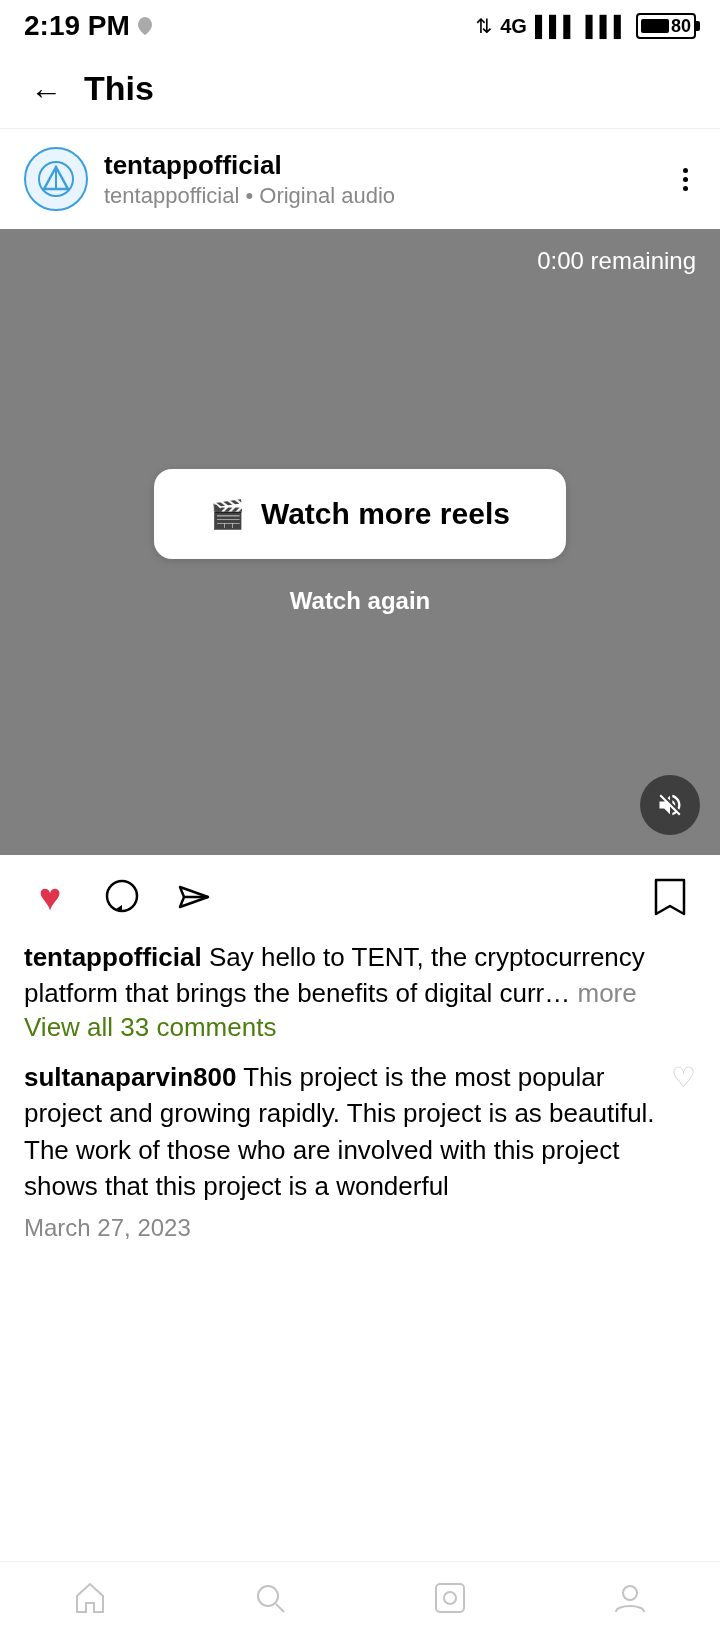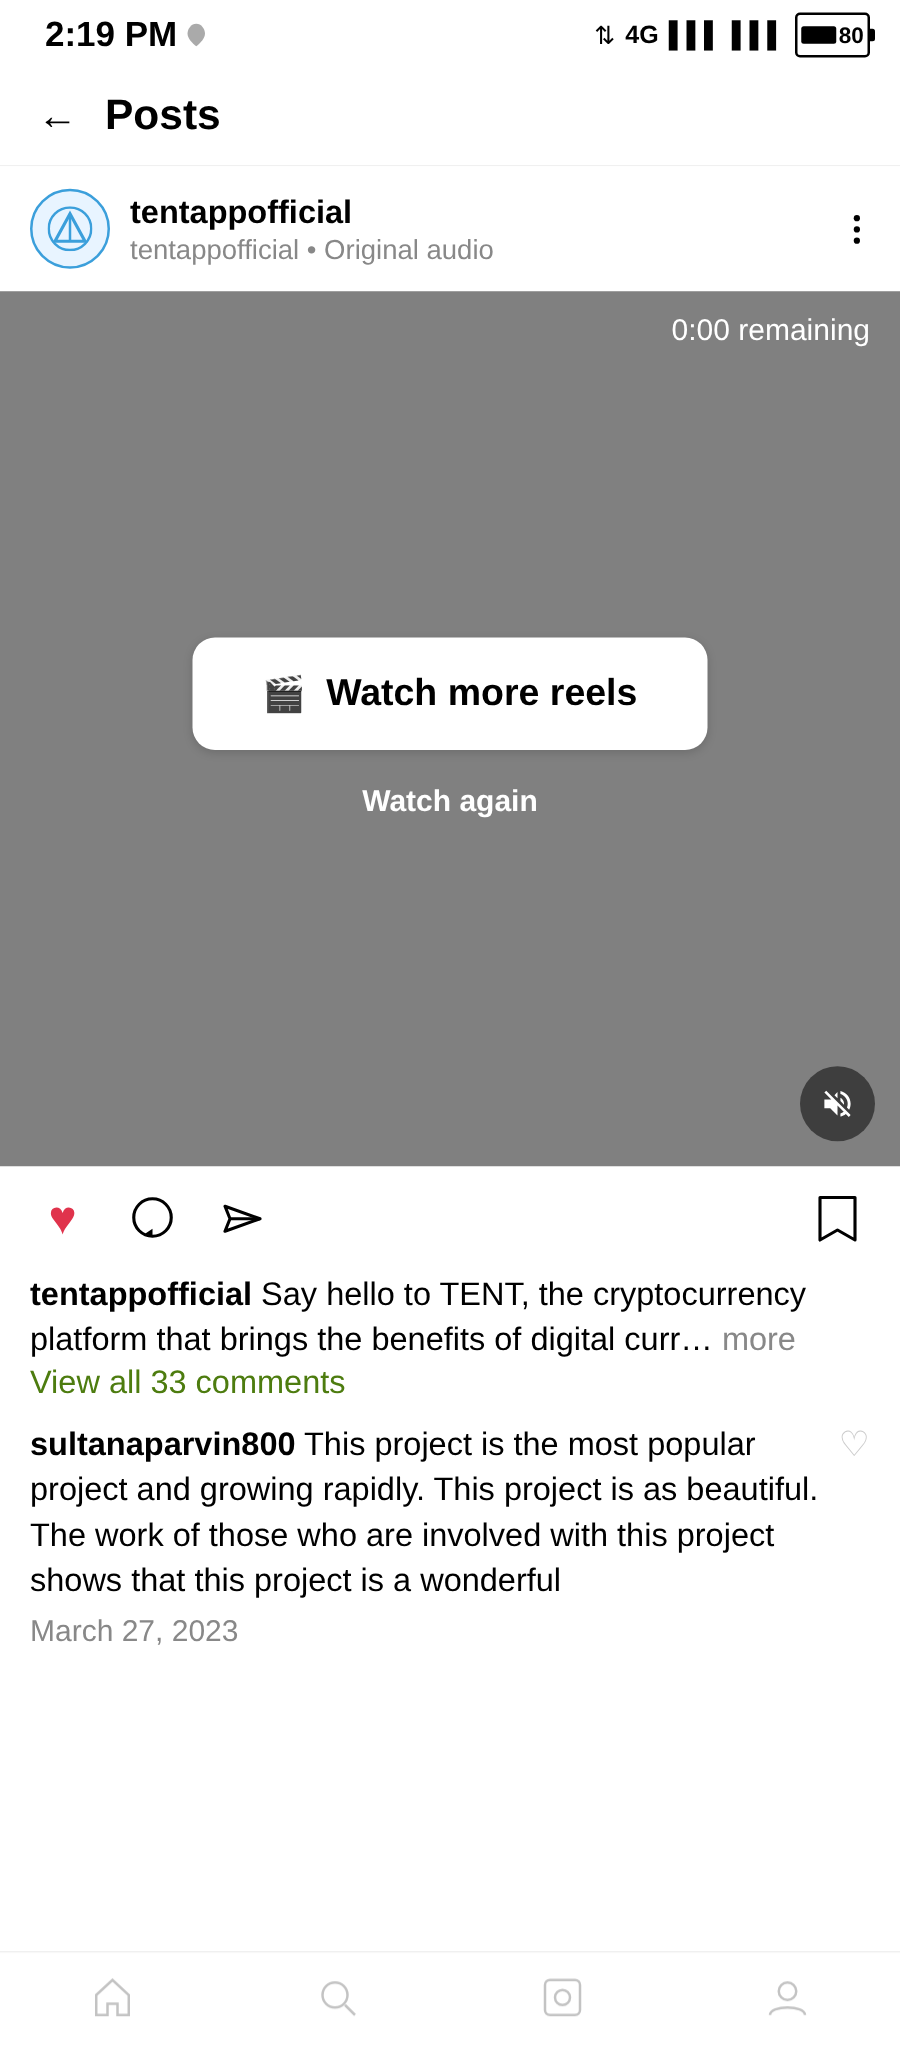--- a/index.html
+++ b/index.html
@@ -10,21 +10,21 @@
       background: #fff;
       font-family: -apple-system, 'Helvetica Neue', Arial, sans-serif;
       overflow-x: hidden;
     }
 
     
     .status-bar {
       display: flex;
       justify-content: space-between;
       align-items: center;
-      padding: 10px 24px 6px 36px;
+      padding: 10px 24px 6px 24px;
       background: #fff;
     }
     .status-left {
       display: flex;
       align-items: center;
       gap: 6px;
       font-size: 28px;
       font-weight: 600;
       color: #000;
     }
@@ -34,21 +34,21 @@
       gap: 8px;
       font-size: 22px;
       color: #000;
     }
     .battery-icon {
       display: inline-flex;
       align-items: center;
       border: 2px solid #000;
       border-radius: 4px;
       padding: 2px 3px;
-      height: 36px;
+      height: 26px;
       position: relative;
     }
     .battery-icon::after {
       content: '';
       position: absolute;
       right: -6px;
       top: 50%;
       transform: translateY(-50%);
       width: 4px;
       height: 10px;
@@ -144,21 +144,21 @@
       flex-direction: column;
       gap: 4px;
       align-items: center;
       justify-content: center;
     }
     .dot { width: 5px; height: 5px; background: #000; border-radius: 50%; }
 
     
     .video-area {
       width: 100%;
-      height: 700px;
+      height: 626px;
       background: #808080;
       position: relative;
       display: flex;
       flex-direction: column;
       align-items: center;
       justify-content: center;
     }
     .time-remaining {
       position: absolute;
       top: 18px;
@@ -319,21 +319,21 @@
       <div class="battery-fill"></div>
       <span class="battery-label">80</span>
     </div>
   </div>
 </div>
 
 <div class="header">
   <div class="back-btn">
     <span class="back-arrow">←</span>
   </div>
-  <span class="header-title">Posts</span>
+  <span class="header-title">This</span>
 </div>
 
 <div class="post-header">
   <div class="post-user-info">
     <div class="avatar">
 
       <svg class="avatar-inner" viewBox="0 0 36 36">
         <circle cx="18" cy="18" r="17" fill="#e8f4ff" stroke="#3b9fdb" stroke-width="2"></circle>
         <polygon points="18,6 30,28 6,28" fill="none" stroke="#3b9fdb" stroke-width="2.5"></polygon>
         <line x1="18" y1="6" x2="18" y2="28" stroke="#3b9fdb" stroke-width="2"></line>

